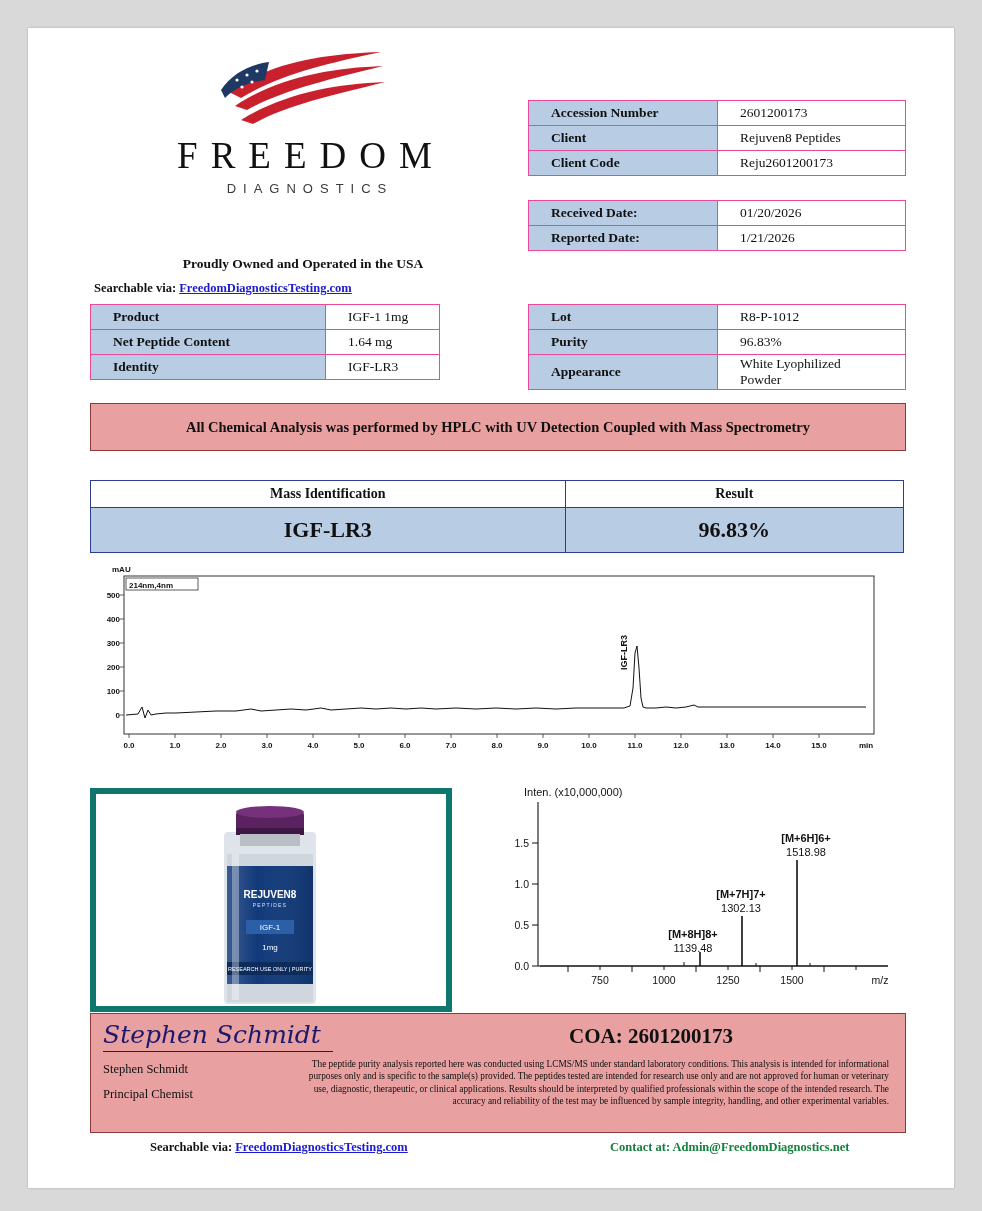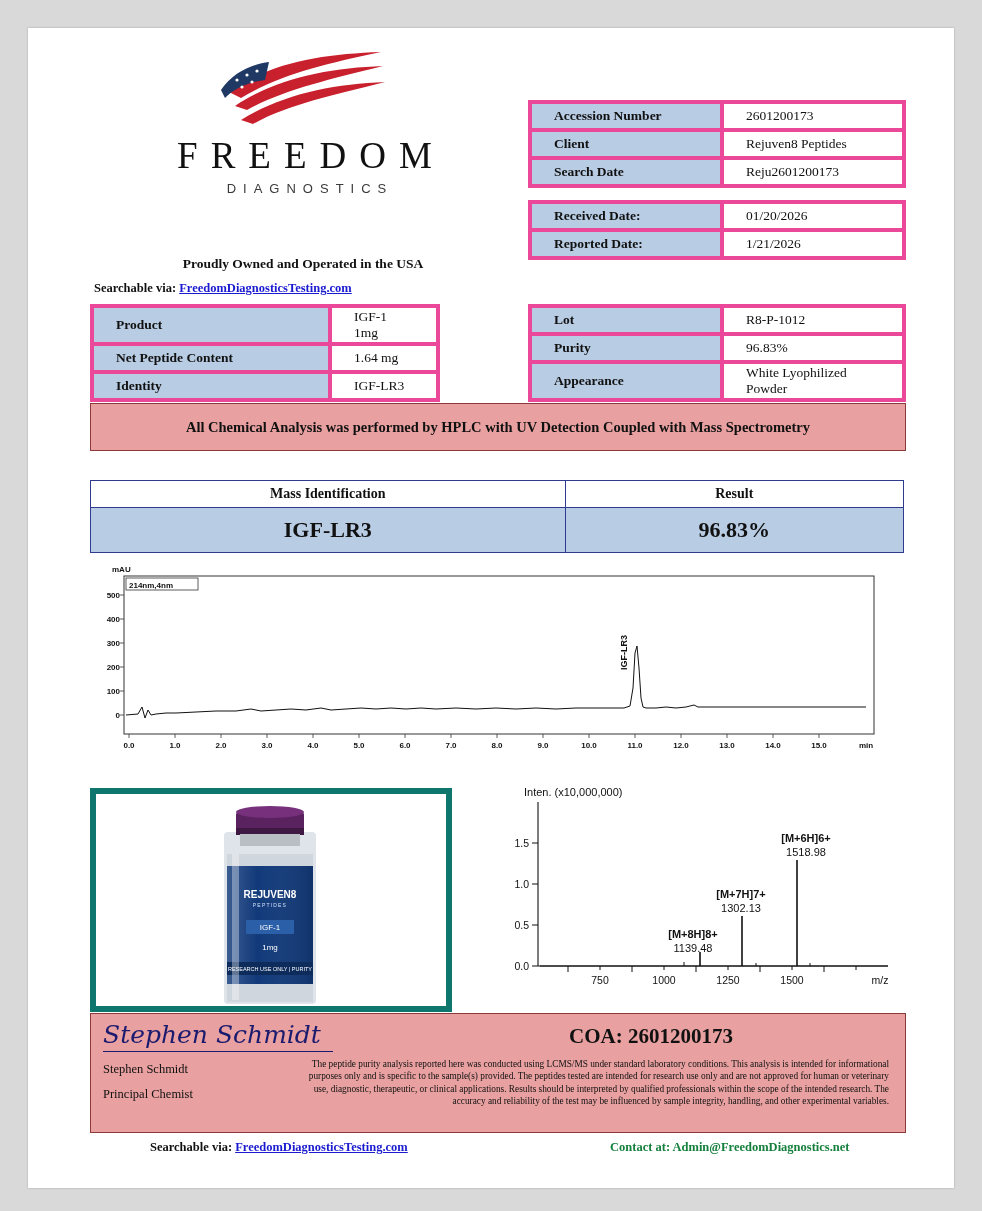--- a/index.html
+++ b/index.html
@@ -37,21 +37,21 @@
     position:absolute;left:66px;top:253px;font-size:12.5px;font-weight:bold;color:#111;
   }
   .searchable-top a{color:#1a1ad0;text-decoration:underline;}
   .coa-title{
     position:absolute;left:500px;top:28px;width:400px;text-align:center;
     font-size:33px;font-weight:bold;letter-spacing:.4px;color:#000;
   }
   
   table.info{border-collapse:collapse;table-layout:fixed;}
   table.info td{
-    border:4px solid #ec4899;
+    border:1px solid #ec4899;
     height:22px;font-size:13.5px;padding:1px 22px;color:#111;
     vertical-align:middle;
     margin-left:35px;
   }
   td.lbl{background:#b8cce4;font-weight:bold;}
   td.val{background:#ffffff;}
   .t-accession{position:absolute;left:500px;top:72px;width:378px;}
   .t-dates{position:absolute;left:500px;top:172px;width:378px;}
   .t-product{position:absolute;left:62px;top:276px;width:350px;}
   .t-lot{position:absolute;left:500px;top:276px;width:378px;}
@@ -150,21 +150,21 @@
       <tbody>
           <tr>
         <td class="lbl">Accession Number</td>
         <td class="val">2601200173</td>
       </tr>
       <tr>
         <td class="lbl">Client</td>
         <td class="val">Rejuven8 Peptides</td>
       </tr>
       <tr>
-        <td class="lbl">Search Date</td>
+        <td class="lbl">Client Code</td>
         <td class="val">Reju2601200173</td>
       </tr>
     </tbody>
       </table>
 
     <table class="info t-dates">
       <tbody>
           <tr>
         <td class="lbl">Received Date:</td>
         <td class="val">01/20/2026</td>

